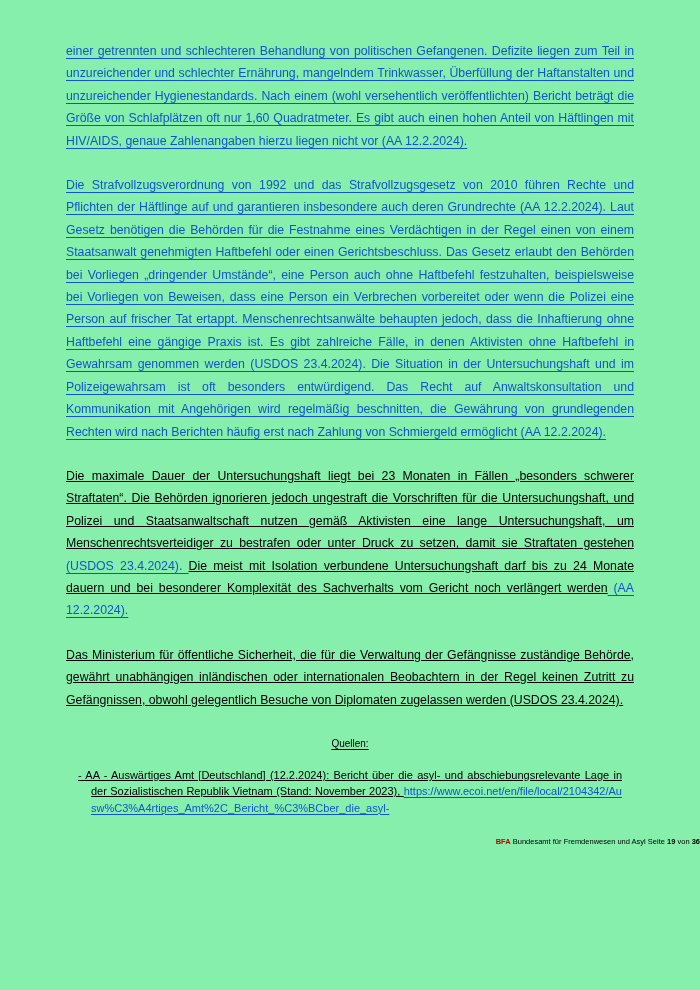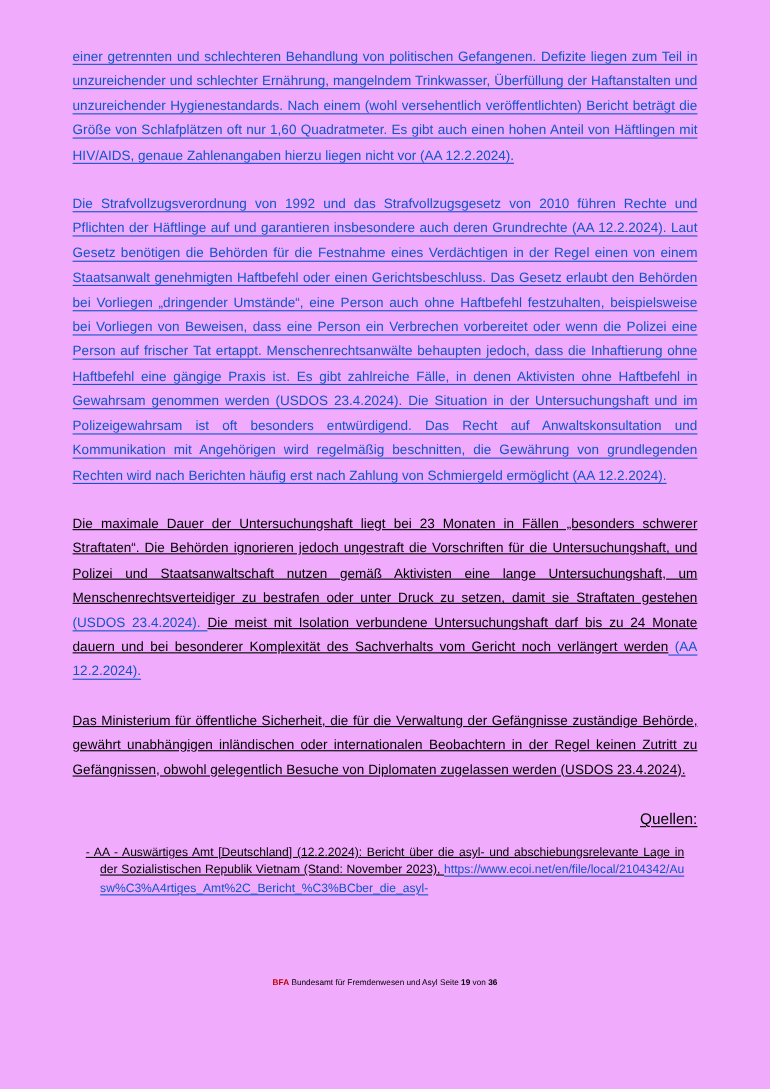--- a/index.html
+++ b/index.html
@@ -8,39 +8,39 @@
     width: 700px;
     height: 990px;
     position: relative;
     overflow: hidden;
     font-family: "Liberation Sans", sans-serif;
     color: #000000;
   }
   .page {
     position: absolute;
     inset: 0;
-    background: #f0abfc;
+    background: #86efac;
   }
   .content {
     position: absolute;
     top: 40px;
     left: 66px;
     width: 568px;
   }
   p.para {
     font-size: 12.3px;
     line-height: 22.4px;
     text-align: justify;
     margin: 0 0 22px 0;
   }
   p.heading {
-    font-size: 14px;
+    font-size: 10px;
     line-height: 22px;
     margin: 2px 0 5px 0;
-    text-align: right;
+    text-align: center;
   }
   p.source {
     font-size: 11px;
     line-height: 16.4px;
     text-align: justify;
     padding-left: 13px;
     text-indent: -13px;
     margin: 12px;
   }
   .run.normal { color: #000000; text-decoration: underline; }
@@ -59,22 +59,22 @@
   }
   .run.u {
     color: #000000;
     text-decoration: underline;
     text-underline-offset: 2px;
   }
   .footer {
     position: absolute;
     left: 0;
     right: 0;
-    top: 888px;
-    text-align: center;
+    top: 837px;
+    text-align: right;
     font-size: 7.5px;
     line-height: 10px;
     color: #000000;
     white-space: nowrap;
   }
   .footer .brand {
     color: var(--brand-red, #C00000);
     font-weight: bold;
   }
   .footer .b { font-weight: bold; }

